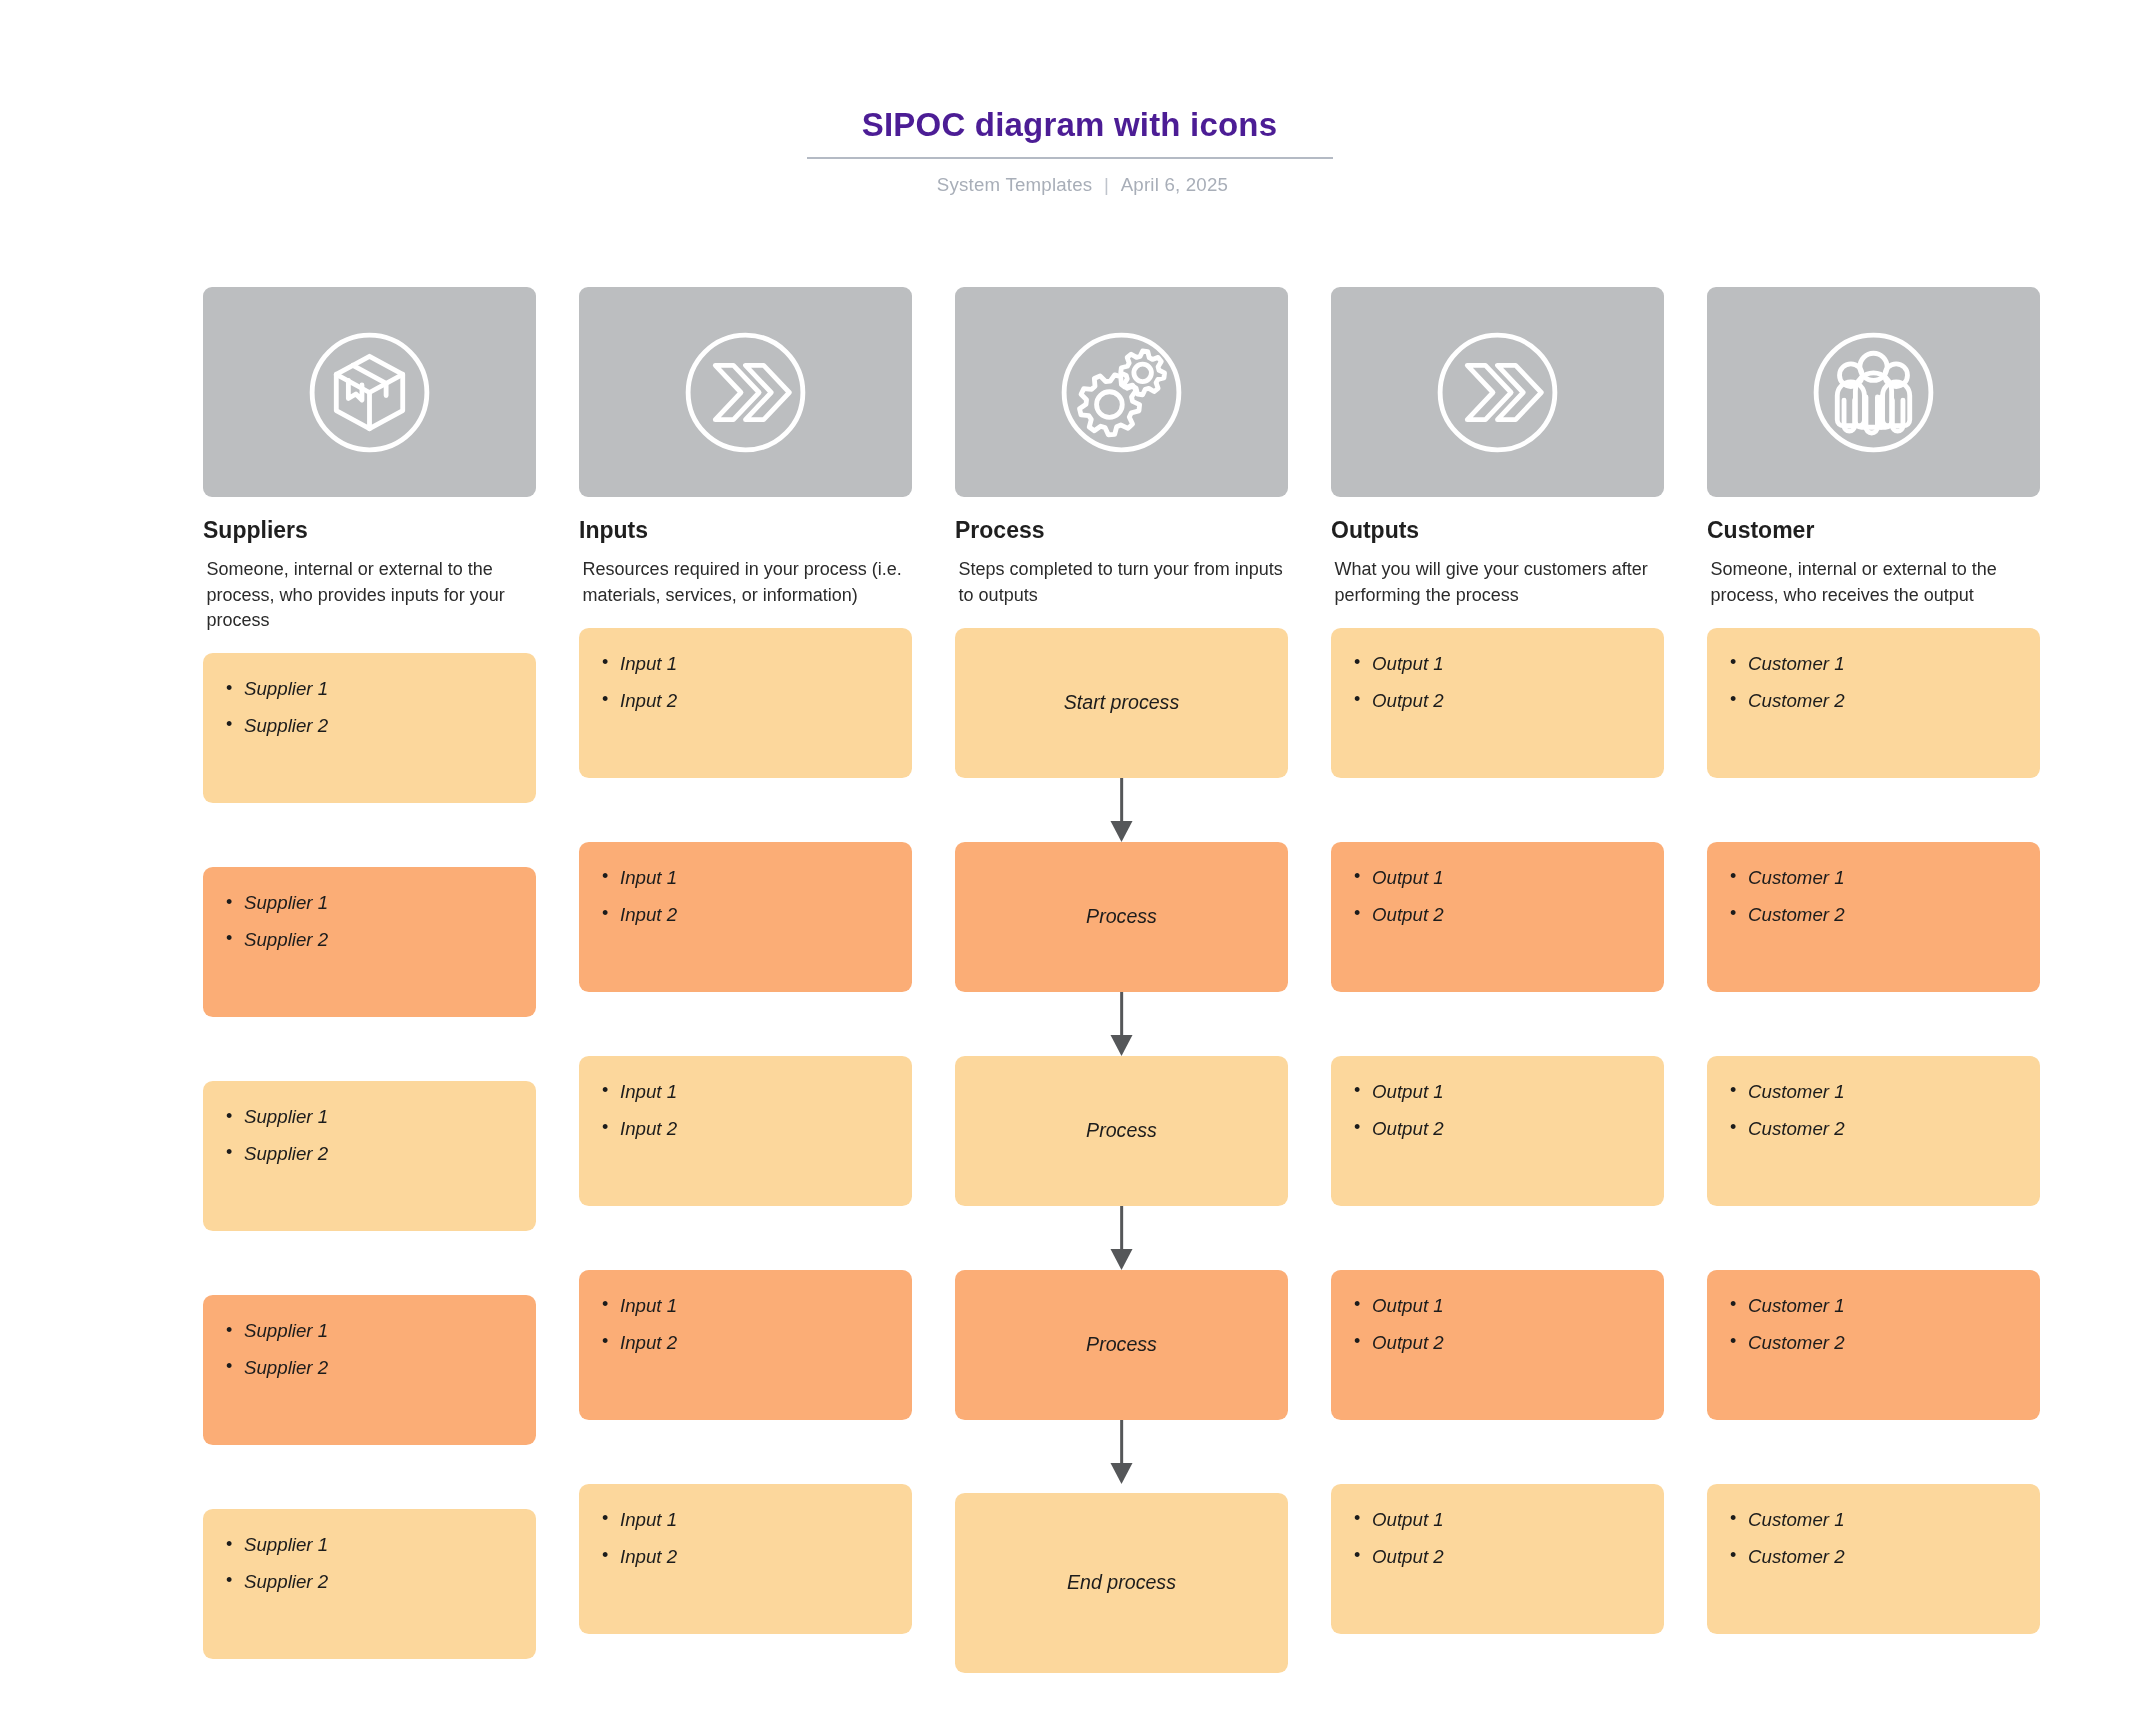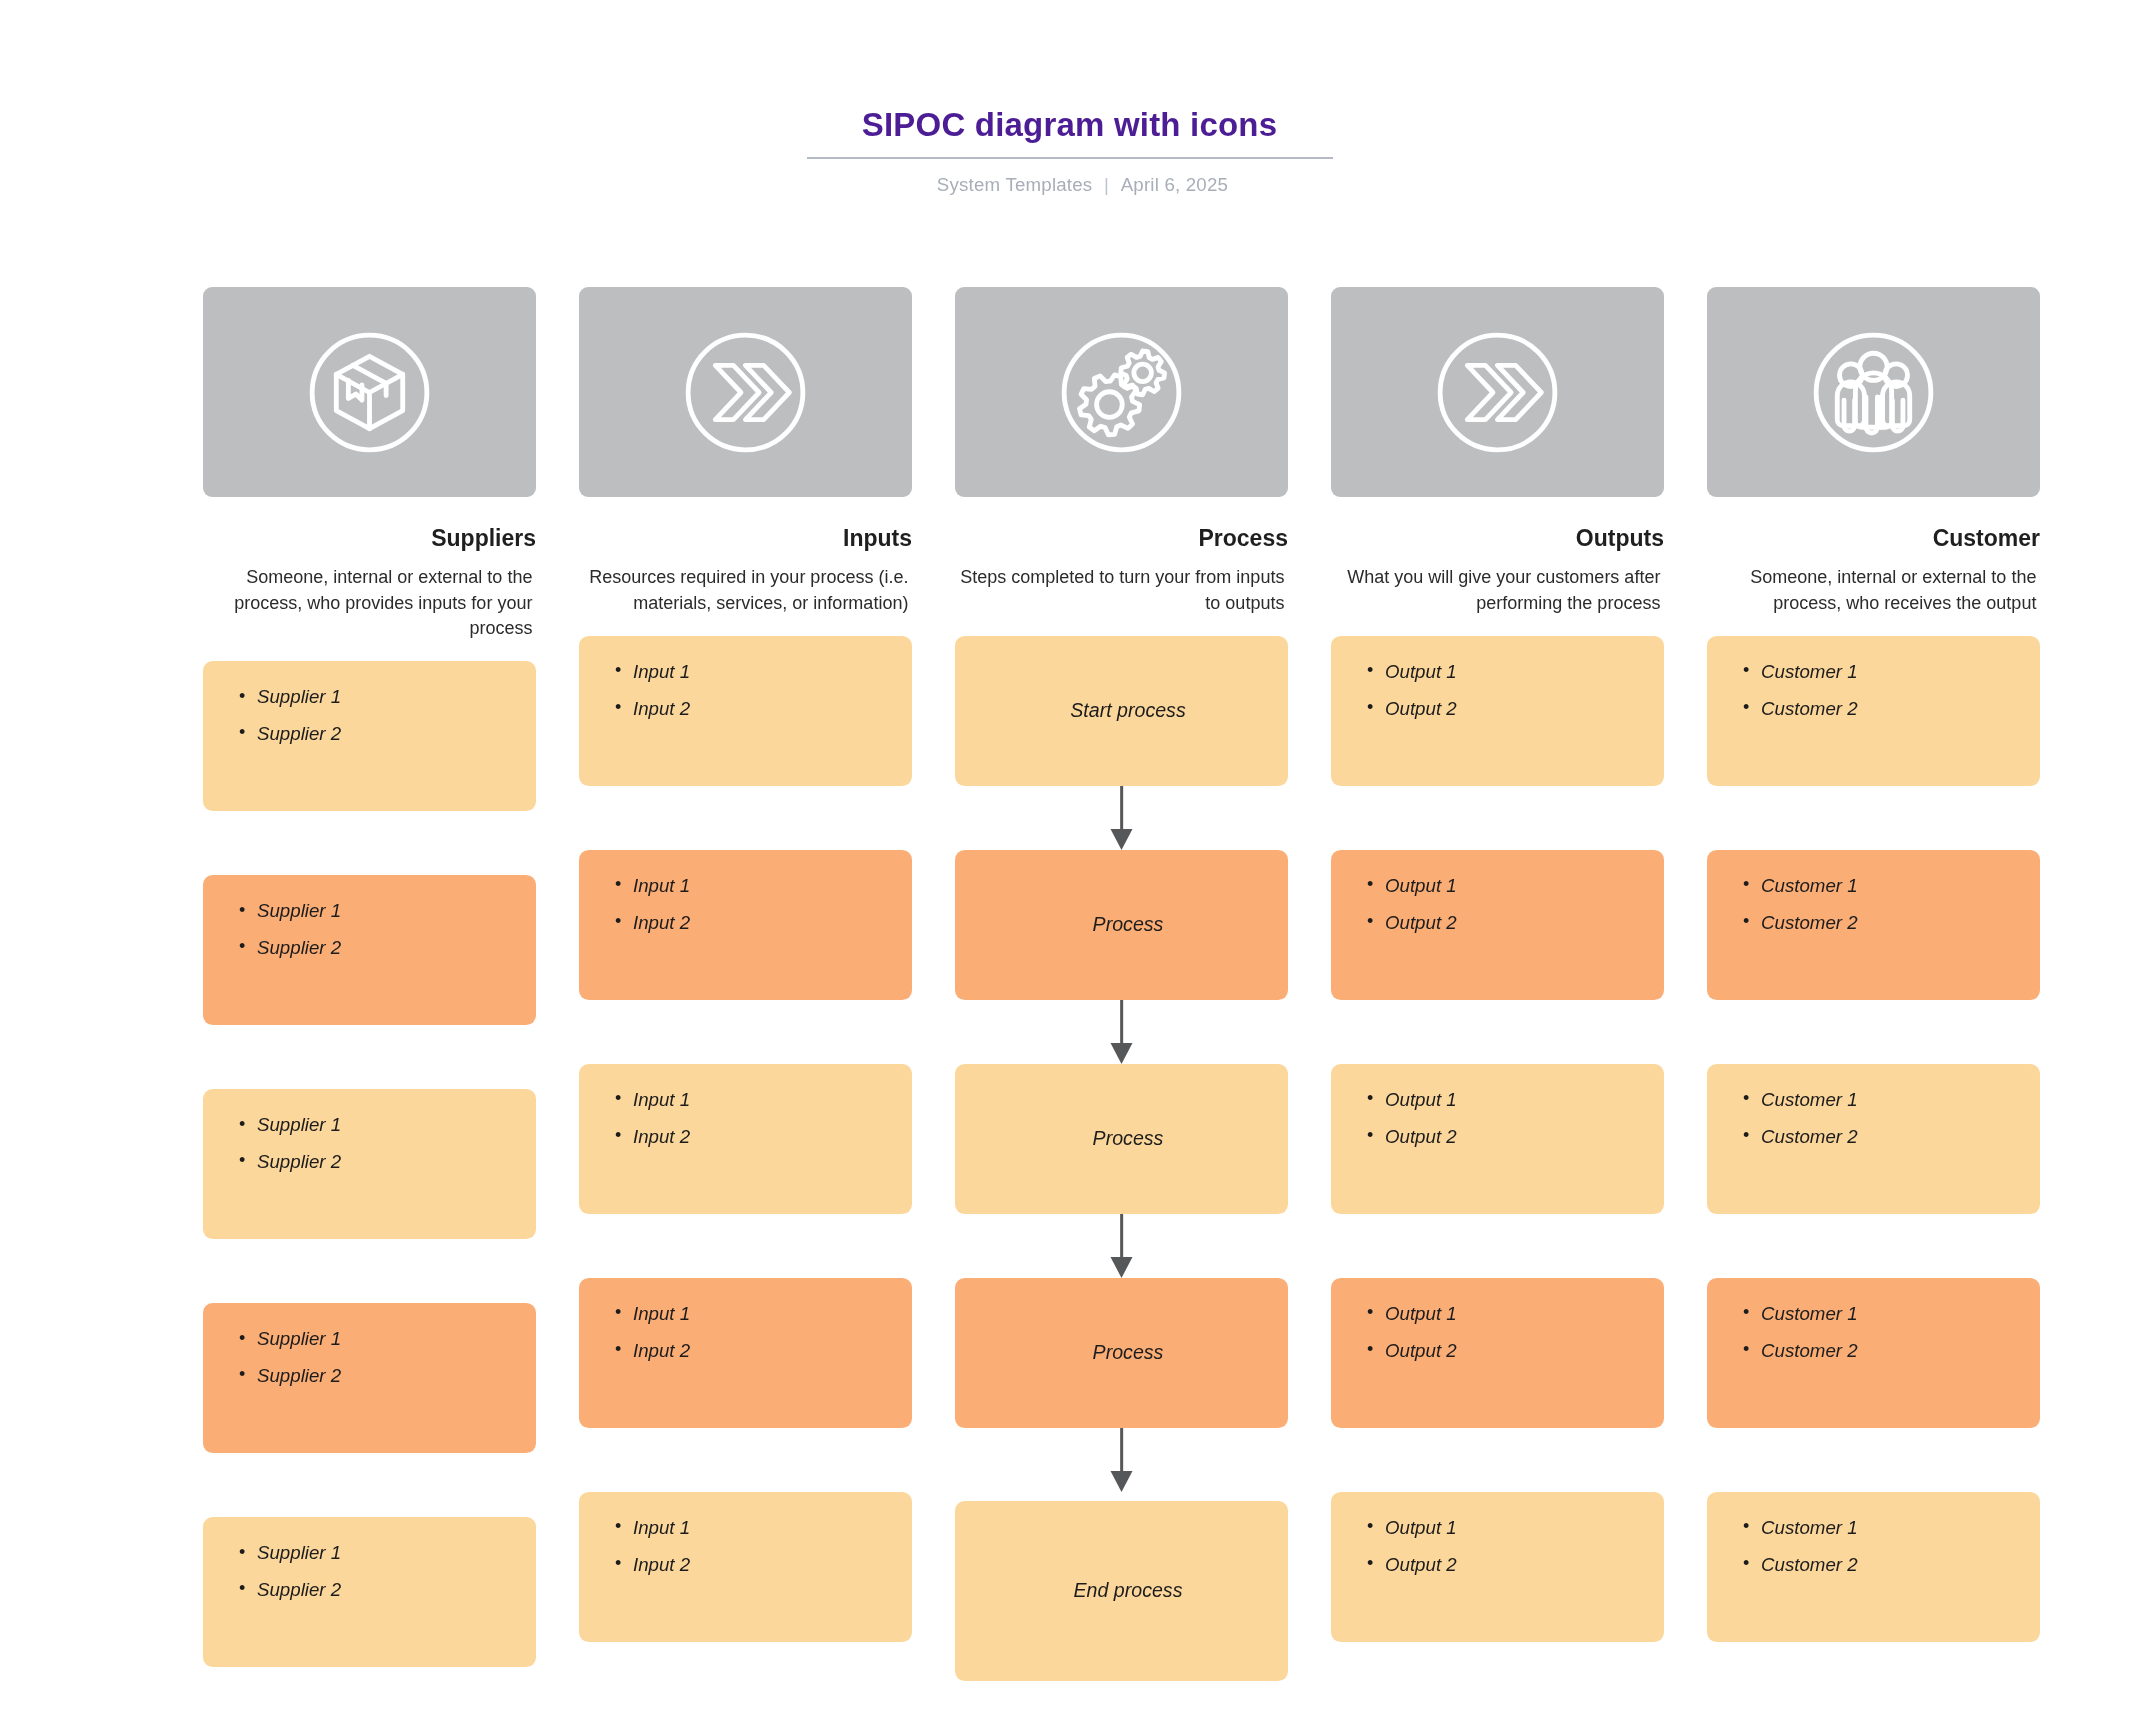--- a/index.html
+++ b/index.html
@@ -78,22 +78,22 @@
     background: #bcbec0;
     border-radius: 9px;
     display: flex;
     align-items: center;
     justify-content: center;
   }
   .banner svg { display: block; }
 
   
   .col-head {
-    margin-top: 27px;
-    text-align: right;
+    margin-top: 19px;
+    text-align: left;
   }
   .col-title {
     font-size: 23px;
     font-weight: 700;
     color: #1f1f1f;
     line-height: 1.25;
   }
   .col-desc {
     margin-top: 12.5px;
     font-size: 18px;
@@ -105,21 +105,20 @@
   
   .rows {
     position: relative;
     margin-top: 19.6px;
   }
 
   .cell {
     border-radius: 9.8px;
     position: relative;
     overflow: hidden;
-    padding-left: 13px;
   }
   .cell.light { background: #fcd79c; }
   .cell.dark  { background: #fbad76; }
 
   .cell-list {
     list-style: none;
     padding: 25px 0 0 23px;
   }
   .cell-list li {
     font-size: 18.7px;

